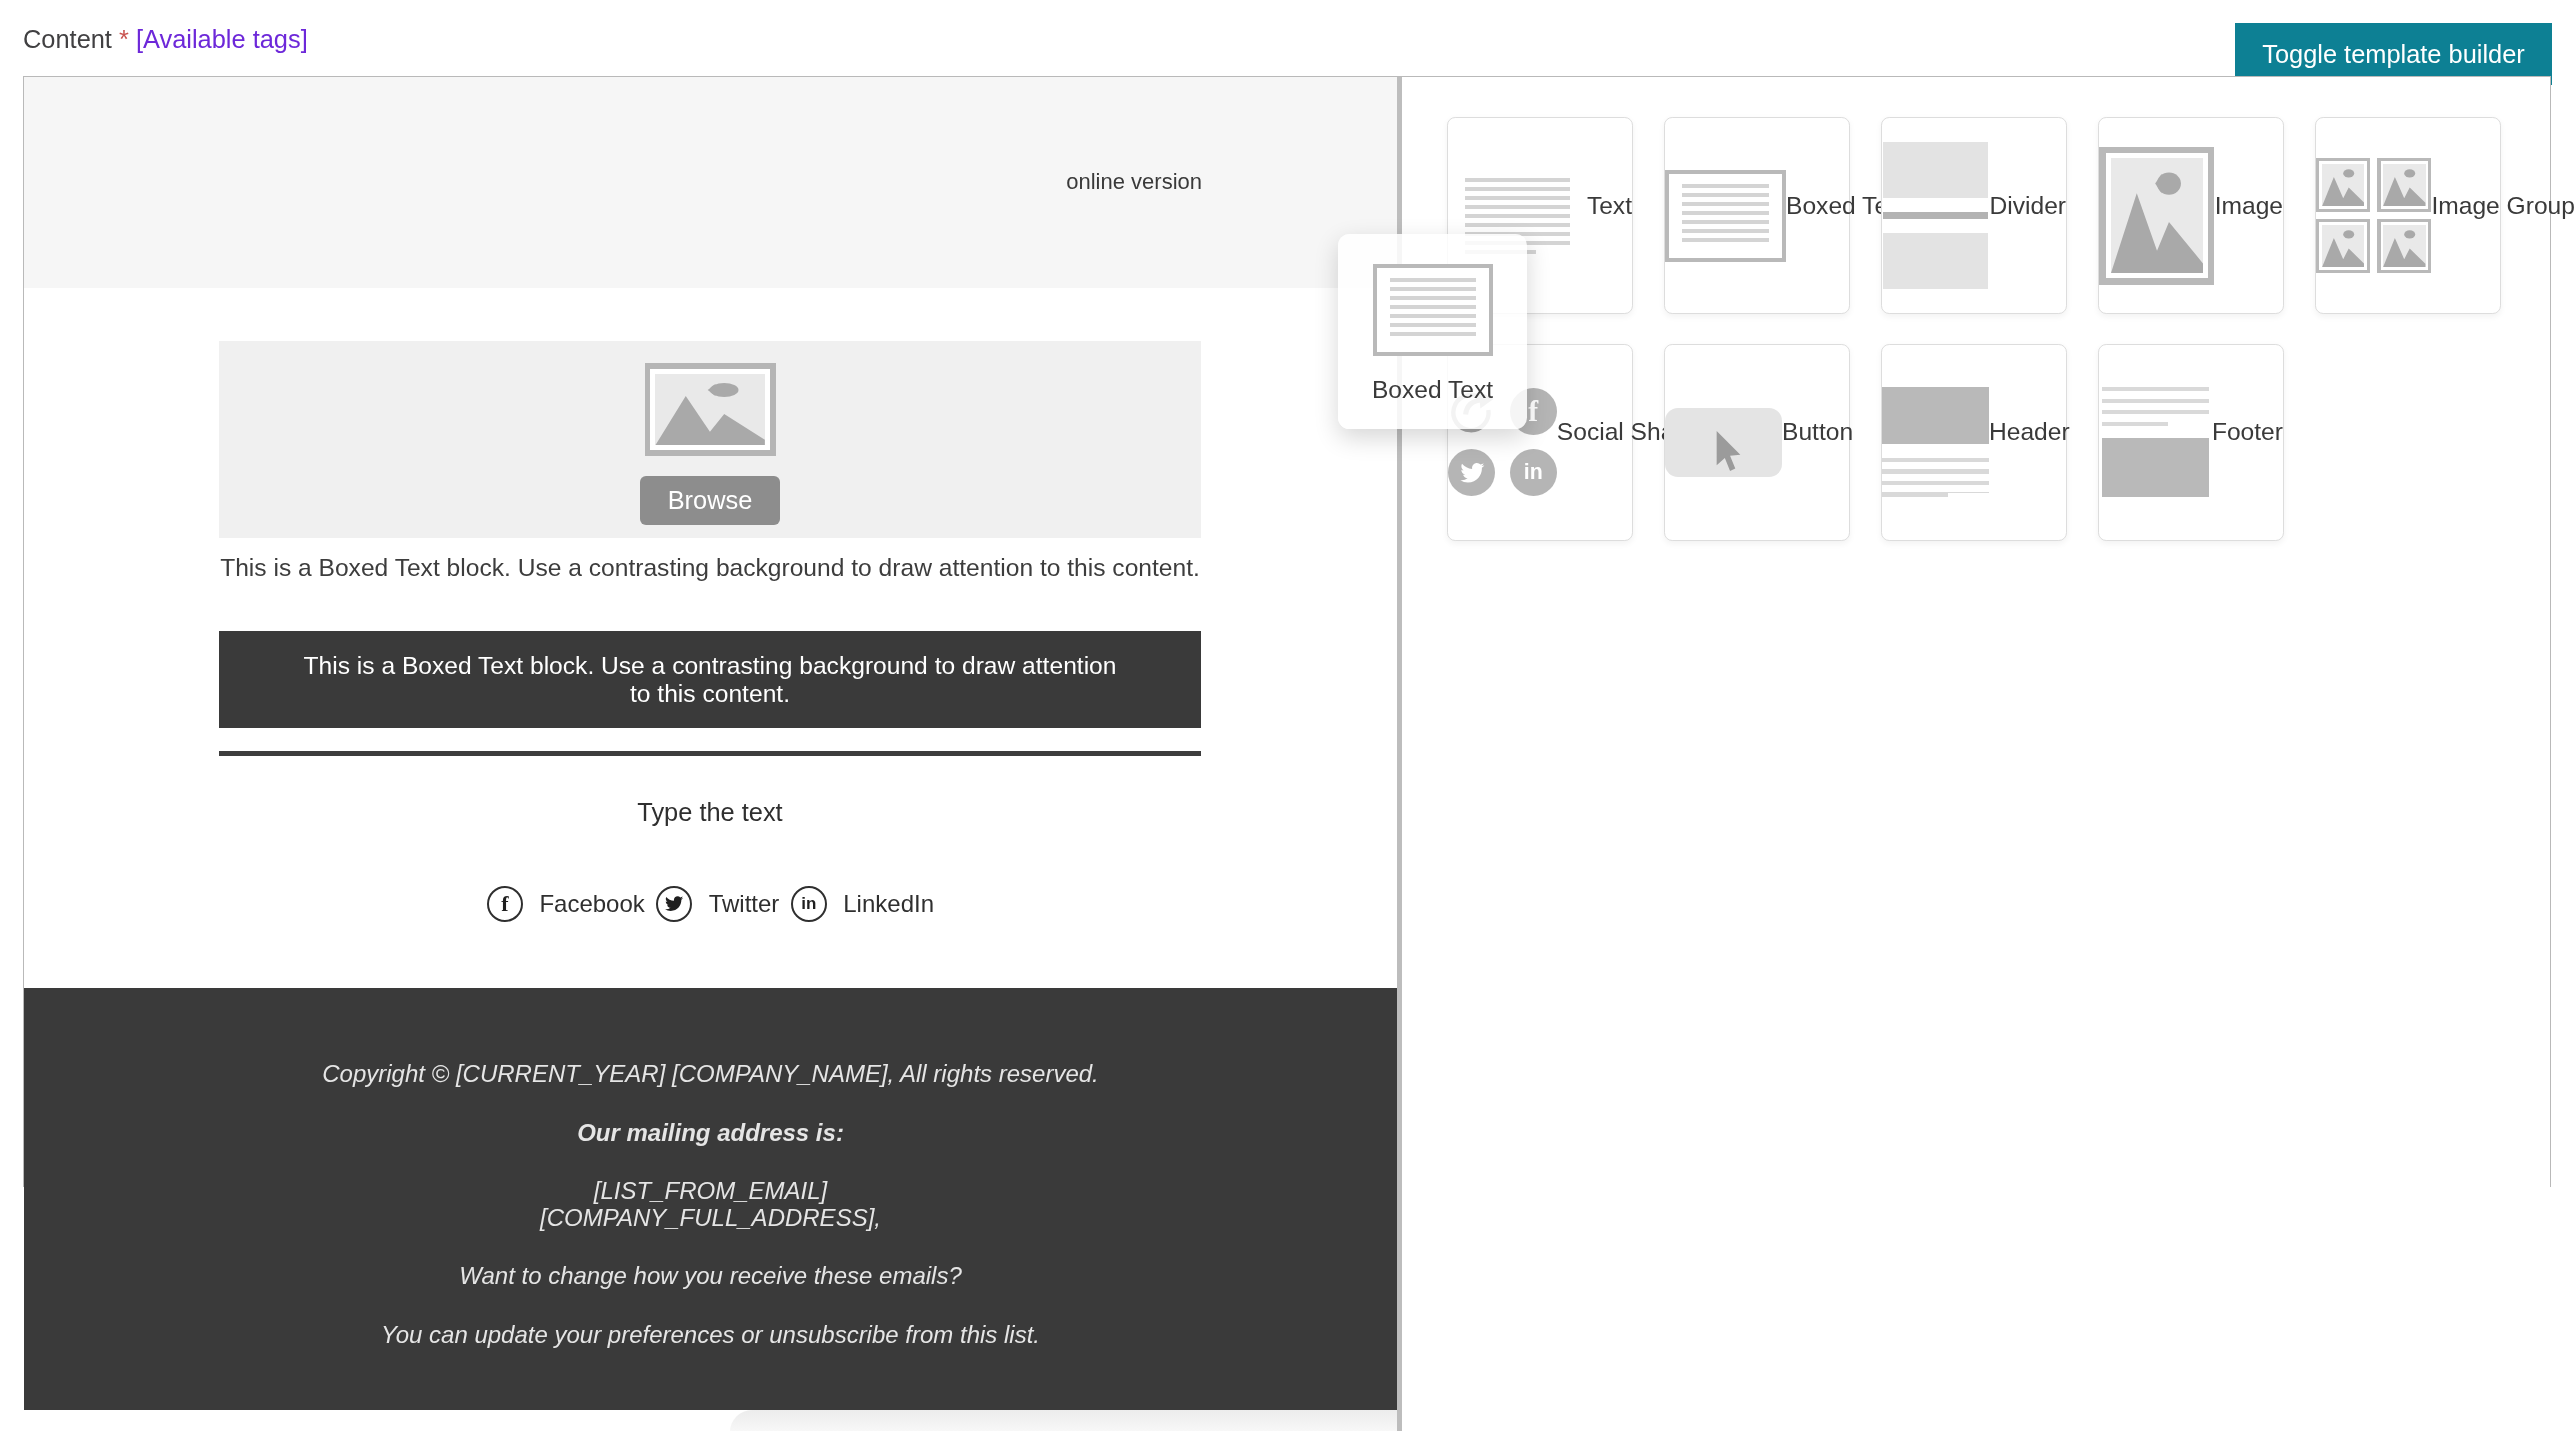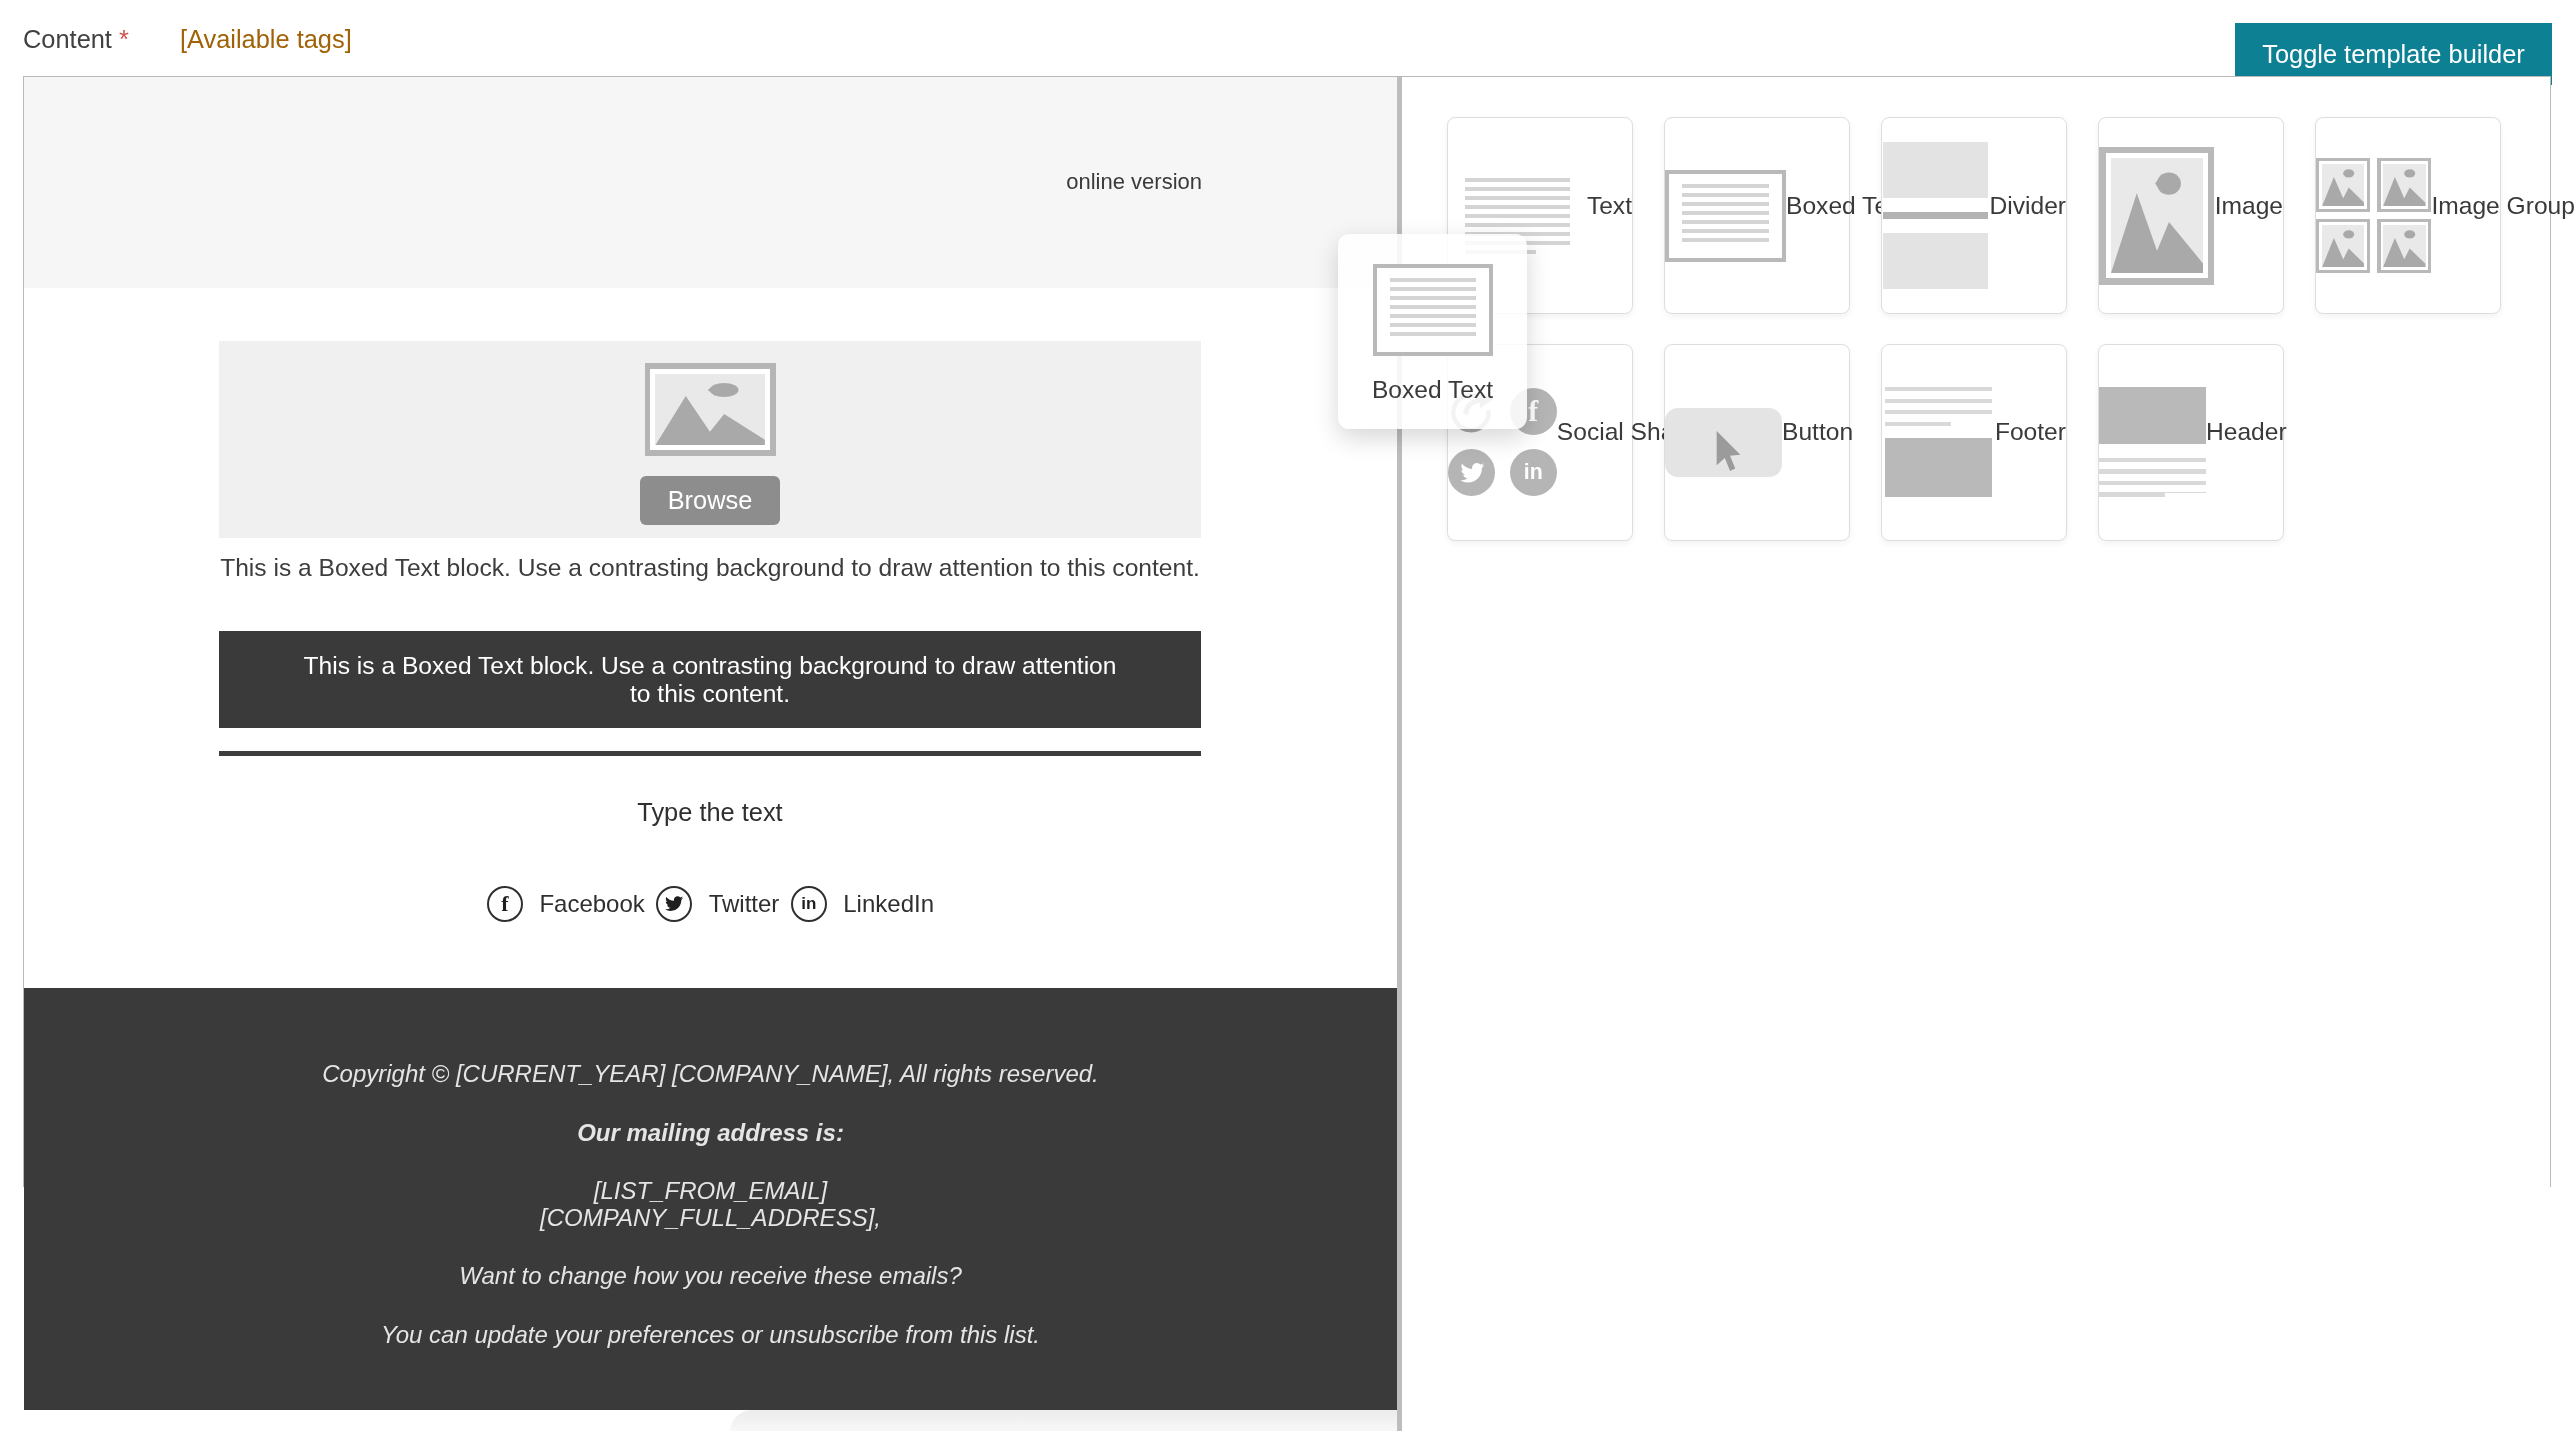--- a/index.html
+++ b/index.html
@@ -3,21 +3,21 @@
 <meta charset="utf-8">
 <style>
   * { margin:0; padding:0; box-sizing:border-box; }
   html,body { background:#fff; font-family:"Liberation Sans", sans-serif; }
   #screen { position:relative; width:2576px; height:1432px; background:#fff; overflow:hidden; }
 
   
   .topbar { position:absolute; left:0; top:0; width:2576px; height:76px; background:#fff; }
   .content-label { position:absolute; left:23px; top:24.6px; font-size:25.4px; color:#414042; }
   .req { color:#c9534f; }
-  .tags-link { color:#a16207; cursor:pointer;margin-left:44px; }
+  .tags-link { color:#6d28d9; cursor:pointer; }
   .toggle-btn { position:absolute; left:2235px; top:23px; width:317px; height:62px;
     background:#0d8094; color:#fff; font-size:25.4px; display:flex; align-items:center;
     justify-content:center; border:none; font-family:inherit; cursor:pointer; }
 
   
   .builder { position:absolute; left:23px; top:76px; width:2528px; height:1111px;
     background:#fff; border-top:1.6px solid #b9b9b9; border-left:1.6px solid #b9b9b9; border-right:1.6px solid #b9b9b9;padding-left:40px; }
 
   
   .preview { position:absolute; left:0; top:0; width:1373px; height:1355px; background:#fff; }
@@ -334,38 +334,38 @@
           <svg viewBox="0 0 20 30">
             <polygon points="0,0 0,21 5,16.5 8.2,24.5 11.4,23 8.2,15.2 14.5,14.5" fill="#9b9b9b"></polygon>
           </svg>
         </div>
           </div>
         <div class="block-label">Button</div>
       </div>
 
       <div class="block-card">
         <div class="icon-zone">
+            <div class="head-icon">
+          <div class="slab"></div>
+          <div class="lines4"></div>
+        </div>
+          </div>
+        <div class="block-label">Header</div>
+      </div>
+
+      <div class="block-card">
+        <div class="icon-zone">
             <div class="foot-icon">
           <div class="lines4"></div>
           <div class="slab"></div>
         </div>
           </div>
         <div class="block-label">Footer</div>
       </div>
 
-      <div class="block-card">
-        <div class="icon-zone">
-            <div class="head-icon">
-          <div class="slab"></div>
-          <div class="lines4"></div>
-        </div>
-          </div>
-        <div class="block-label">Header</div>
-      </div>
-
     </div>
   </div>
 
   <div class="drag-ghost">
     <div class="boxed-icon">
         <div class="lines"></div>
       </div>
     <div class="block-label">Boxed Text</div>
   </div>
 

